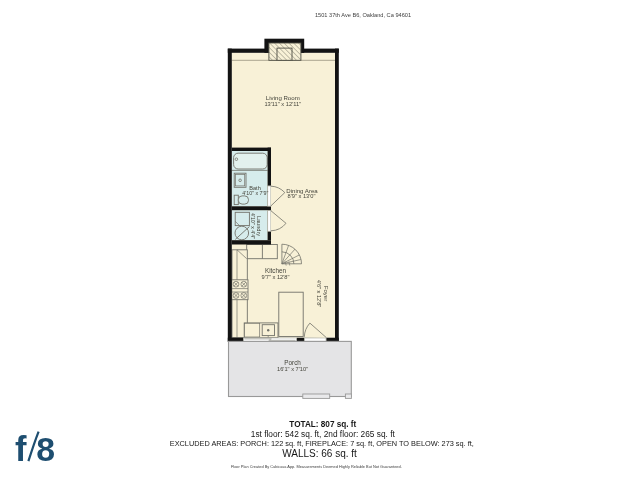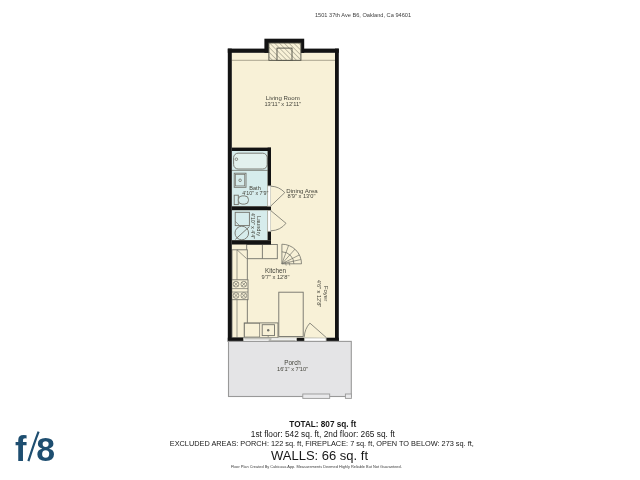--- a/index.html
+++ b/index.html
@@ -201,15 +201,15 @@
 <text x="36.2" y="460.6" font-size="33.8" font-weight="bold">8</text>
 </g>
 </svg>
 
 <div class="foot" style="left:2.8px;top:420.4px;font-weight:bold;font-size:8.2px;">TOTAL: 807 sq. ft</div>
 
 <div class="foot" style="left:2.8px;top:429.3px;font-size:8.3px;">1st floor: 542 sq. ft, 2nd floor: 265 sq. ft</div>
 
 <div class="foot" style="left:1.8px;top:438.8px;font-size:7.35px;">EXCLUDED AREAS: PORCH: 122 sq. ft, FIREPLACE: 7 sq. ft, OPEN TO BELOW: 273 sq. ft,</div>
 
-<div class="foot" style="left:-0.5px;top:448px;font-size:13px;">WALLS: 66 sq. ft</div>
+<div class="foot" style="left:-0.5px;top:448px;font-size:10px;">WALLS: 66 sq. ft</div>
 
 <div class="foot" style="left:-3.7px;top:463.8px;font-size:3.9px;color:#3c3c3c;">Floor Plan Created By Cubicasa App. Measurements Deemed Highly Reliable But Not Guaranteed.</div>
 
 </body></html>

